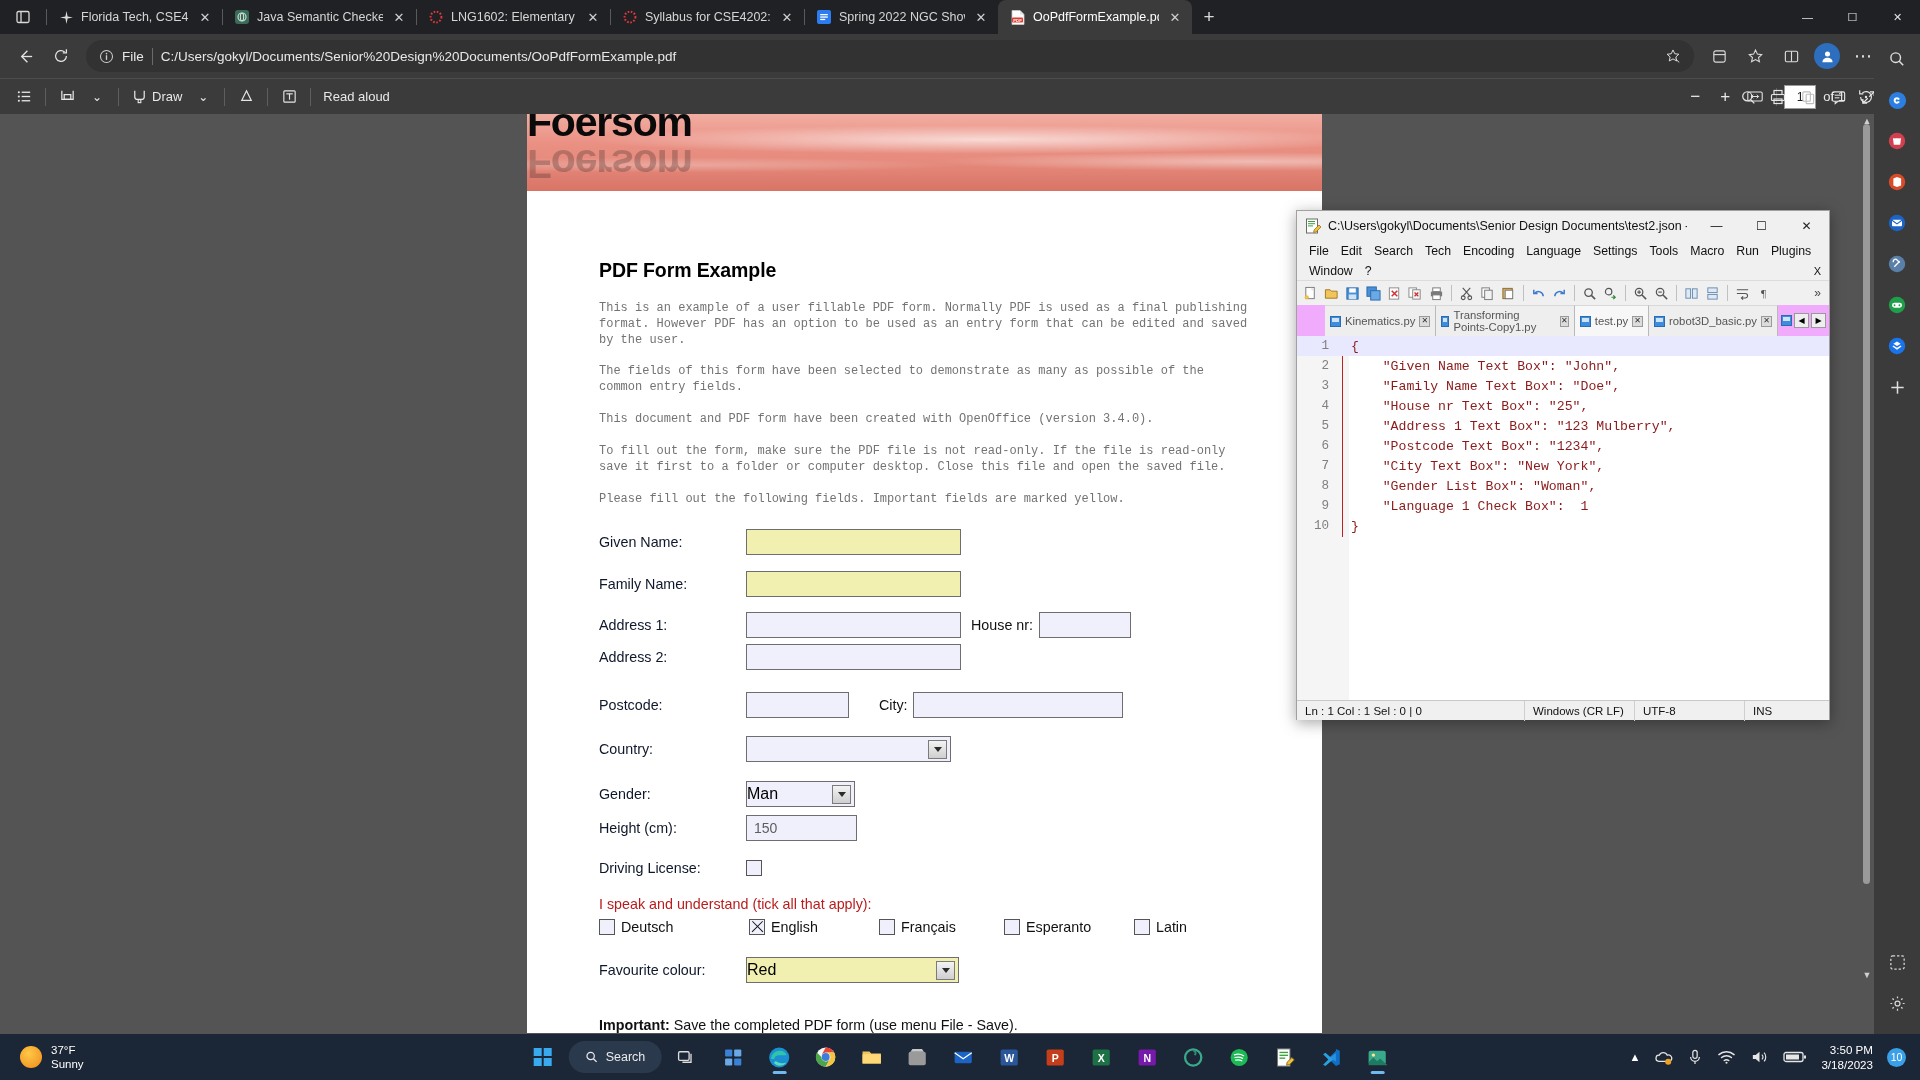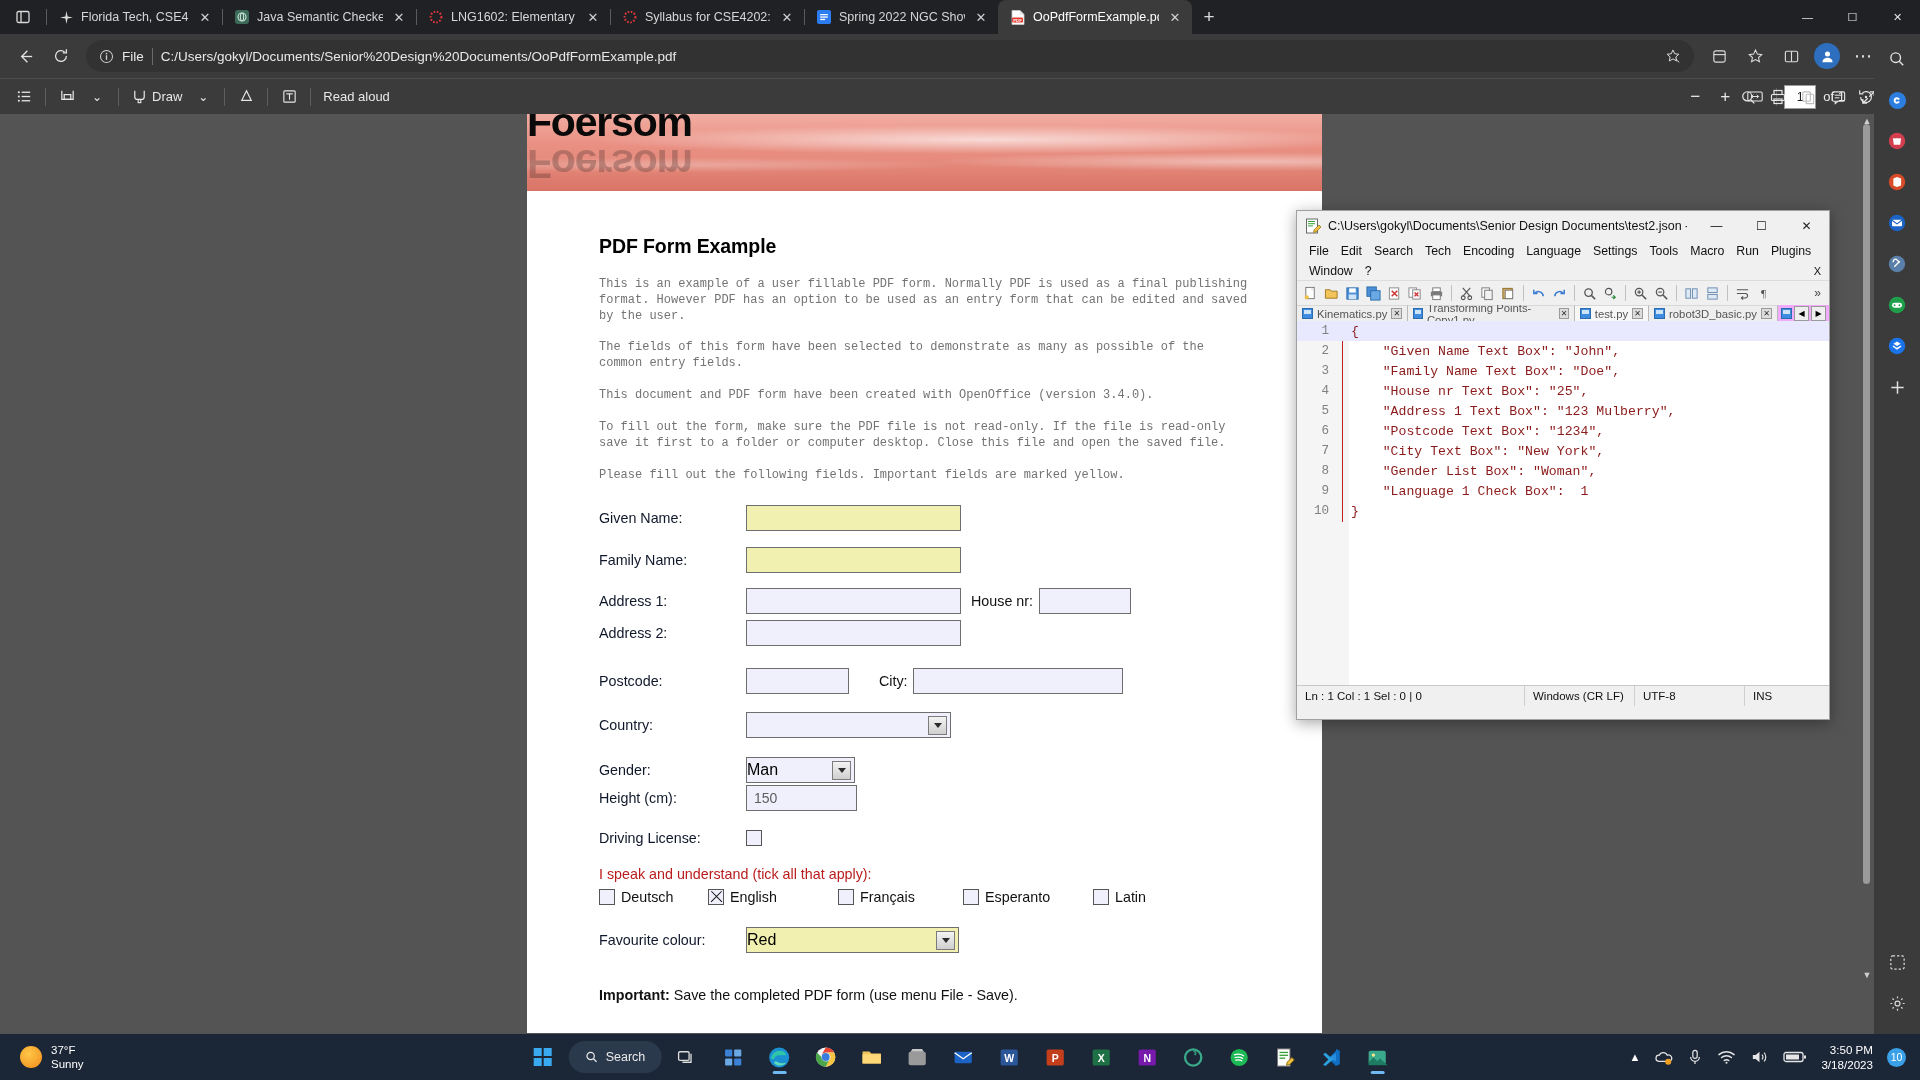--- a/index.html
+++ b/index.html
@@ -55,21 +55,21 @@
   .pdfbar-right { position:absolute; right:8px; top:0; height:36px; display:flex; align-items:center; gap:2px; }
 
   
   .edgesidebar { position:absolute; right:0; top:34px; width:46px; height:1000px; background:#3b3b3b;
                  display:flex; flex-direction:column; align-items:center; padding-top:10px; gap:11px; }
   .sb-ico { width:30px;height:30px;border-radius:6px;display:flex;align-items:center;justify-content:center; }
 
   
   .viewer { position:absolute; left:0; top:114px; right:46px; bottom:0; background:#545454; overflow:hidden; }
   .page { position:absolute; left:527px; top:-1px; width:795px; height:920px; background:#fff; }
-  .pagepad { padding: 4px 72px 0 72px; }
+  .pagepad { padding: 28px 72px 0 72px; }
 
   .banner { height:78px; position:relative; overflow:hidden;
             background:linear-gradient(180deg,#f2aea3 0%, #ea9184 38%, #e68b7d 60%, #d87466 100%); }
   .banner::after{
     content:""; position:absolute; left:-10%; top:12%; width:130%; height:70%;
     background:
       radial-gradient(ellipse 62% 42% at 52% 32%, rgba(255,255,255,.65) 0%, rgba(255,255,255,0) 62%),
       radial-gradient(ellipse 48% 26% at 78% 72%, rgba(255,255,255,.42) 0%, rgba(255,255,255,0) 66%),
       radial-gradient(ellipse 40% 20% at 22% 78%, rgba(255,255,255,.28) 0%, rgba(255,255,255,0) 70%);
   }
@@ -113,21 +113,21 @@
   .npp-wbtns { margin-left:auto; display:flex; height:30px; }
   .npp-wbtn { width:45px; height:30px; display:flex; align-items:center; justify-content:center; font-size:12px; color:#222; }
   .npp-menu { height:20px; display:flex; align-items:center; gap:0; padding-left:6px; font-size:12.3px; color:#111; }
   .npp-menu span { padding:0 6px; }
   .npp-menu2 { height:19px; display:flex; align-items:center; padding-left:6px; font-size:12.3px; color:#111; position:relative; }
   .npp-menu2 .closeX { position:absolute; right:8px; font-size:11px; }
   .npp-tools { height:25px; background:#f0f0f0; border-top:1px solid #dcdcdc; display:flex; align-items:center;
                padding:0 4px; gap:2px; position:relative; }
   .tico { width:19px;height:19px; display:flex; align-items:center; justify-content:center; }
   .tsep { width:1px;height:16px;background:#c0c0c0;margin:0 3px; }
-  .npp-tabs { height:16px; background:#f0abfc; display:flex; align-items:stretch; font-size:11.3px; }
+  .npp-tabs { height:31px; background:#f0abfc; display:flex; align-items:stretch; font-size:11.3px;padding-left:28px; }
   .npp-tab { display:flex; align-items:center; gap:4px; padding:0 5px; background:#eeeeee;
              border-right:1px solid #b9b9b9; border-top:1px solid #d8d8d8; color:#555; }
   .npp-tab.sel { background:#f7f7f7; }
   .tabsq { width:11px;height:11px;background:#3d8ce0; border:1px solid #2b6bb0; position:relative; }
   .tabsq::after{content:"";position:absolute;left:1px;top:1px;right:1px;height:4px;background:#cfe3f7;}
   .tabx { width:11px;height:11px;border:1px solid #9a9a9a;background:#dcdcdc;font-size:8px;
           display:flex;align-items:center;justify-content:center;color:#333;line-height:1; }
   .npp-tabnav { margin-left:auto; display:flex; align-items:center; gap:2px; padding:0 3px; }
   .navsq { width:15px;height:15px;border:1px solid #9a9a9a;background:#eee;display:flex;align-items:center;justify-content:center;font-size:8px; }
 
@@ -492,21 +492,21 @@
           <div class="formrow" style="margin-bottom:19px">
             <span class="flabel">Country:</span>
             <div class="fbox combo" style="width:205px">
               <span class="txt" style="flex:1"></span>
               <span class="arrowbtn">
                   <i></i>
                 </span>
             </div>
           </div>
 
-          <div class="formrow" style="margin-bottom:2px">
+          <div class="formrow" style="margin-bottom:8px">
             <span class="flabel">Gender:</span>
             <div class="fbox combo" style="width:109px">
               <span class="txt" style="flex:1">Man</span>
               <span class="arrowbtn">
                   <i></i>
                 </span>
             </div>
           </div>
 
           <div class="formrow" style="margin-bottom:19px">
@@ -515,21 +515,21 @@
           </div>
 
           <div class="formrow" style="margin-bottom:20px">
             <span class="flabel">Driving License:</span>
             <span class="cbx"></span>
           </div>
 
           <div>
             <div style="font-size:14.3px;color:#b91c1c">I speak and understand (tick all that apply):</div>
             <div class="langrow">
-              <span class="langitem" style="width:109px">
+              <span class="langitem" style="width:150px">
                 <span class="cbx"></span>
                 <span>Deutsch</span>
               </span>
               <span class="langitem" style="width:130px">
                 <span class="cbx checked"></span>
                 <span>English</span>
               </span>
               <span class="langitem" style="width:125px">
                 <span class="cbx"></span>
                 <span>Français</span>

